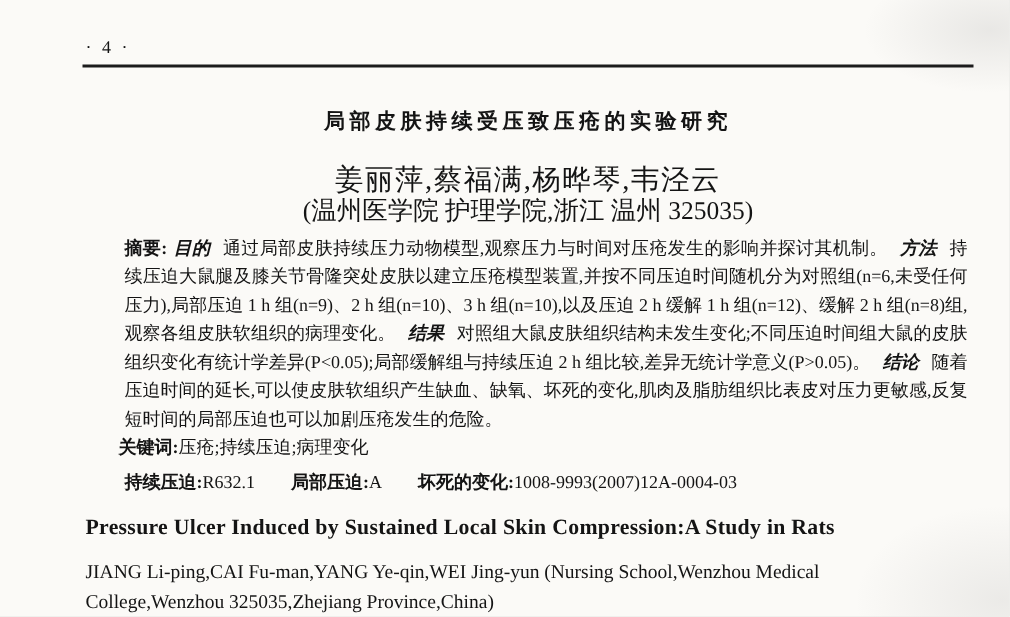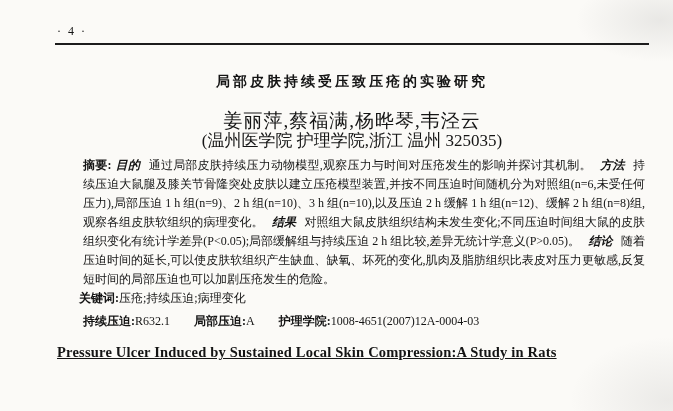--- a/index.html
+++ b/index.html
@@ -27,21 +27,21 @@
   .affil{margin-top:3px;text-align:center;font-size:17px;line-height:17px;}
   .abs{margin:7px 0 0 26px;width:562px;font-size:12px;line-height:19px;
        text-align:justify;}
   .abs .lbl,.kw .lbl,.cls .lbl{font-weight:bold;font-family:Liberation Serif, serif;}
   .abs .ah{font-weight:bold;font-style:italic;margin:16px .7em;white-space:nowrap;}
   .abs .ah.first{margin-left:.35em;}
   .kw{margin:0 0 0 22px;width:566px;font-size:12px;line-height:19px;}
   .cls{margin:5px 0 0 26px;width:562px;font-size:12px;line-height:17px;}
   .cls .gap{display:inline-block;width:24px;}
   .etitle{margin:13px 0 0 0;font-size:14.5px;font-weight:bold;line-height:19px;
-          letter-spacing:.2px;text-decoration:underline;}
+          letter-spacing:.2px;}
   .eauthors{margin:9px 0 0 0;width:578px;font-size:13px;line-height:20px;}
 </style>
 </head>
 <body>
 
 <div class="page">
 
   <div class="hdr">
     <span class="pageno">· 4 ·</span>
   </div>
@@ -51,18 +51,19 @@
   <h1 class="title">局部皮肤持续受压致压疮的实验研究</h1>
 
   <div class="authors">姜丽萍,蔡福满,杨晔琴,韦泾云</div>
 
   <div class="affil">(温州医学院 护理学院,浙江 温州 325035)</div>
 
   <p class="abs"><span class="lbl">摘要:</span><span class="ah first">目的</span><span>通过局部皮肤持续压力动物模型,观察压力与时间对压疮发生的影响并探讨其机制。</span><span class="ah">方法</span><span>持续压迫大鼠腿及膝关节骨隆突处皮肤以建立压疮模型装置,并按不同压迫时间随机分为对照组(n=6,未受任何压力),局部压迫 1 h 组(n=9)、2 h 组(n=10)、3 h 组(n=10),以及压迫 2 h 缓解 1 h 组(n=12)、缓解 2 h 组(n=8)组,观察各组皮肤软组织的病理变化。</span><span class="ah">结果</span><span>对照组大鼠皮肤组织结构未发生变化;不同压迫时间组大鼠的皮肤组织变化有统计学差异(P&lt;0.05);局部缓解组与持续压迫 2 h 组比较,差异无统计学意义(P&gt;0.05)。</span><span class="ah">结论</span><span>随着压迫时间的延长,可以使皮肤软组织产生缺血、缺氧、坏死的变化,肌肉及脂肪组织比表皮对压力更敏感,反复短时间的局部压迫也可以加剧压疮发生的危险。</span></p>
 
   <p class="kw"><span class="lbl">关键词:</span><span>压疮;持续压迫;病理变化</span></p>
 
-  <p class="cls"><span class="lbl">持续压迫:</span><span>R632.1</span><span class="gap"></span><span class="lbl">局部压迫:</span><span>A</span><span class="gap"></span><span class="lbl">护理学院:</span><span>1008-4651(2007)12A-0004-03</span></p>
+  <p class="cls"><span class="lbl">持续压迫:</span><span>R632.1</span><span class="gap"></span><span class="lbl">局部压迫:</span><span>A</span><span class="gap"></span><span class="lbl">坏死的变化:</span><span>1008-9993(2007)12A-0004-03</span></p>
 
   <h2 class="etitle">Pressure Ulcer Induced by Sustained Local Skin Compression:A Study in Rats</h2>
 
+  <p class="eauthors">JIANG Li-ping,CAI Fu-man,YANG Ye-qin,WEI Jing-yun (Nursing School,Wenzhou Medical College,Wenzhou 325035,Zhejiang Province,China)</p>
 
 </div>
 
 </body></html>

